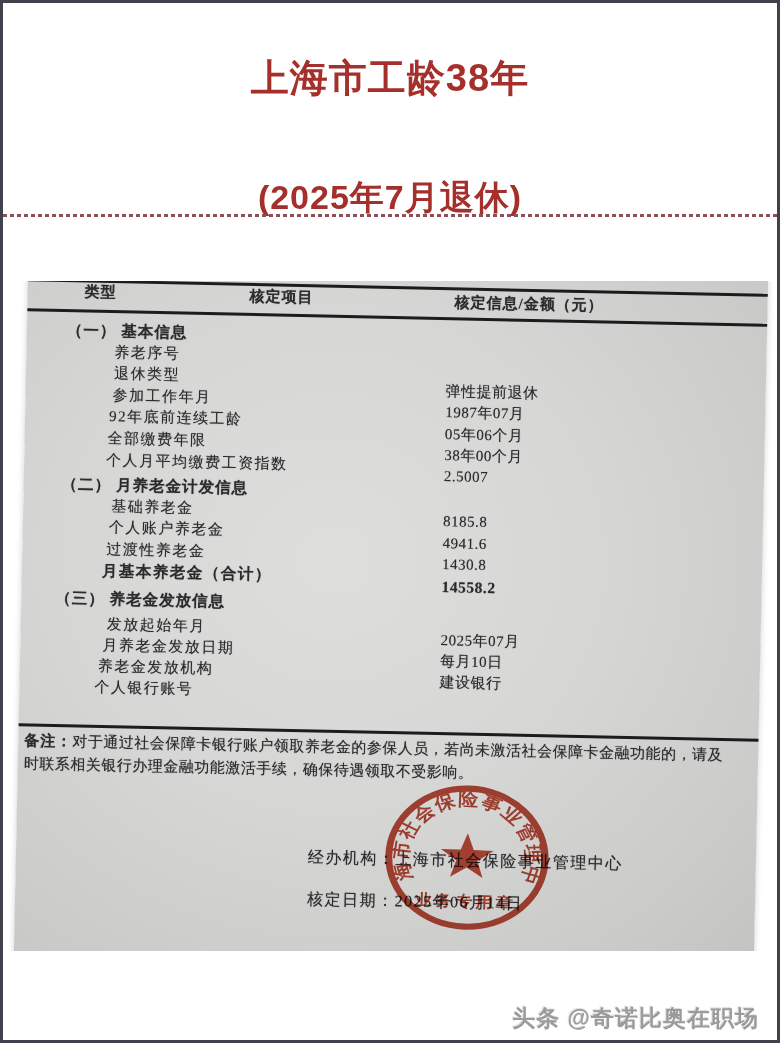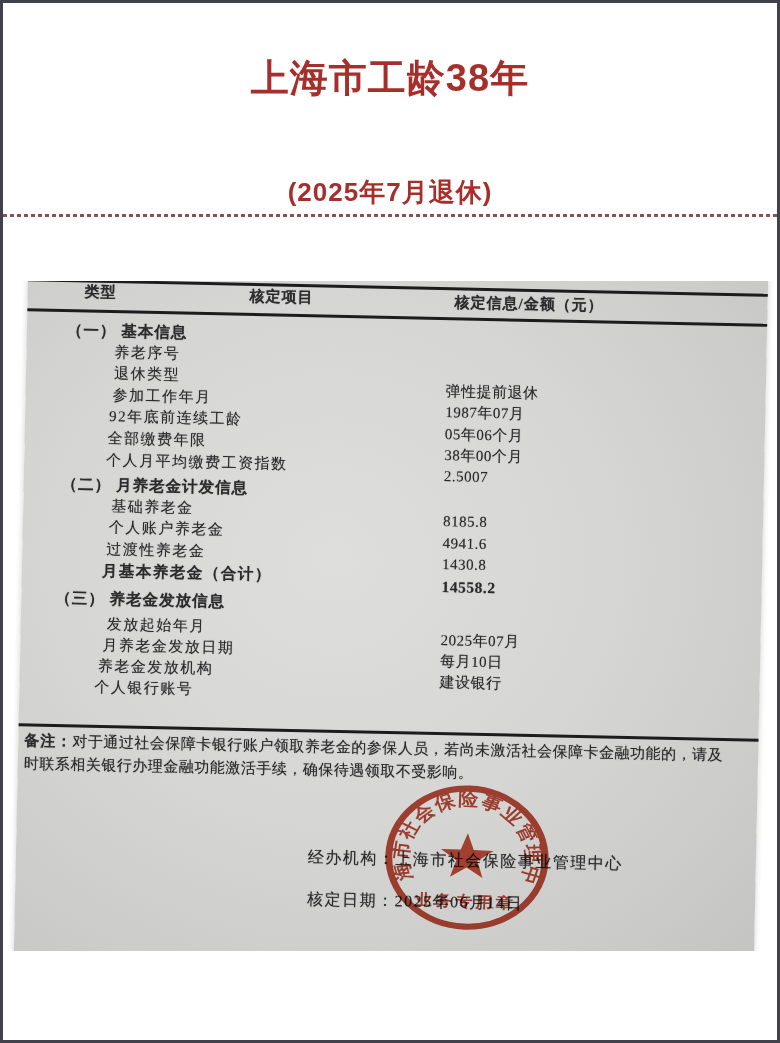--- a/index.html
+++ b/index.html
@@ -4,21 +4,21 @@
 <style>
   html,body{margin:0;padding:0;background:#e9e9e9;}
   .canvas{position:relative;width:780px;height:1043px;background:#ffffff;
     border:3px solid #41414b;box-sizing:border-box;overflow:hidden;
     font-family:"Liberation Sans",sans-serif;}
   
   .hl{position:absolute;left:0;right:0;text-align:center;color:#a5302b;
     font-weight:bold;letter-spacing:1px;white-space:nowrap;}
   .hl1{top:50px;font-size:38px;}
   .hl2{top:110px;font-size:38px;}
-  .hl3{top:172px;font-size:26px;}
+  .hl3{top:172px;font-size:34px;}
   .dashed-sep{position:absolute;left:0;right:0;top:211px;height:3px;
     background:repeating-linear-gradient(90deg,#8d5058 0 4px,transparent 4px 7px);}
   
   .photo-clip{position:absolute;left:0;right:0;top:278px;height:670px;overflow:hidden;}
   .paper{position:absolute;left:18px;top:-10px;width:740px;height:690px;
     background:radial-gradient(ellipse at 42% 42%,#dededc 0%,#d6d6d4 45%,#cbcbc9 80%,#c3c3c1 100%);
     transform:rotate(1.2deg);transform-origin:50% 50%;
     box-shadow:0 2px 6px rgba(0,0,0,.18);
     font-family:"Liberation Serif",serif;color:#2b2b2e;}
   .paper *{white-space:nowrap;}
@@ -117,14 +117,15 @@
         <text font-size="20.5" fill="#b8402e" letter-spacing="1.5">
           <textPath href="#arcPath" startOffset="50%" text-anchor="middle">上海市社会保险事业管理中心</textPath>
         </text>
         <polygon fill="#c04330" points="0,-28 6.58,-9.06 26.6,-8.65 10.65,3.46 16.46,22.65 0,11.2 -16.46,22.65 -10.65,3.46 -26.6,-8.65 -6.58,-9.06"></polygon>
         <text y="56" text-anchor="middle" font-size="17.5" fill="#b8402e" letter-spacing="3">业务专用章</text>
       </svg>
 
     </div>
   </div>
 
+  <div class="wm">头条 @奇诺比奥在职场</div>
 
 </div>
 
 </body></html>

